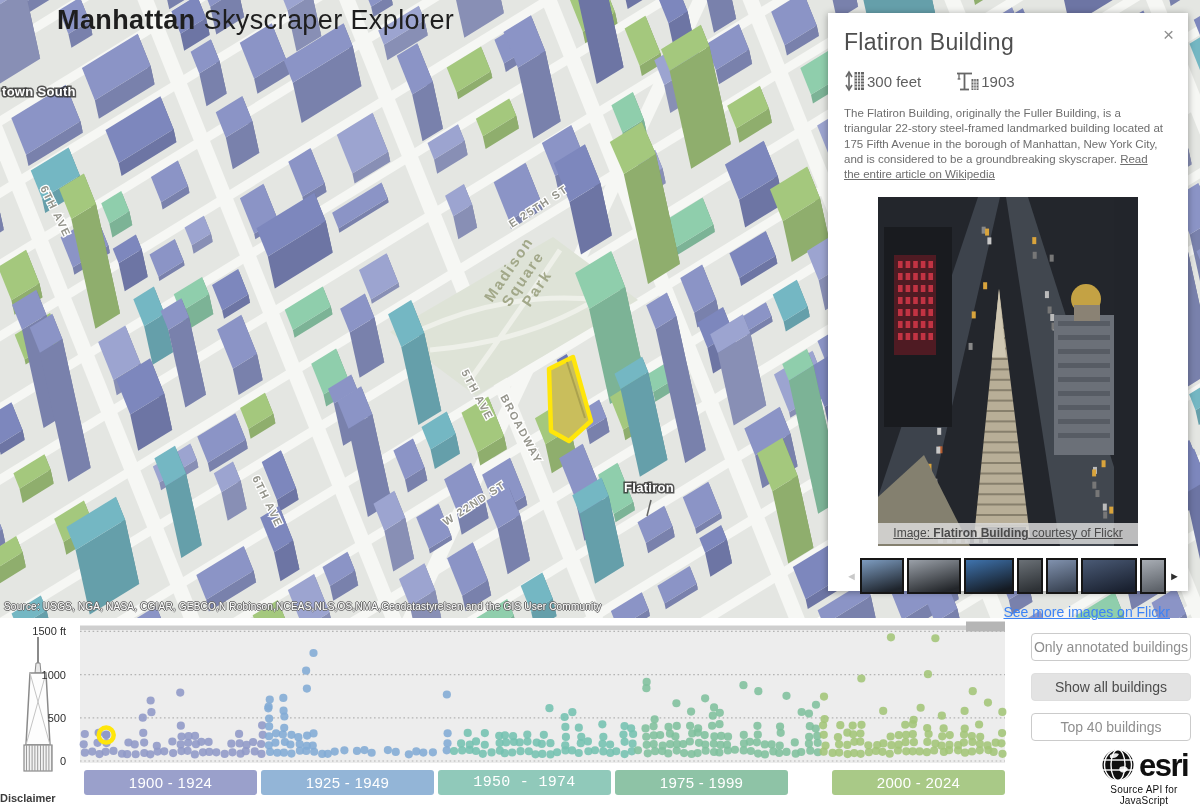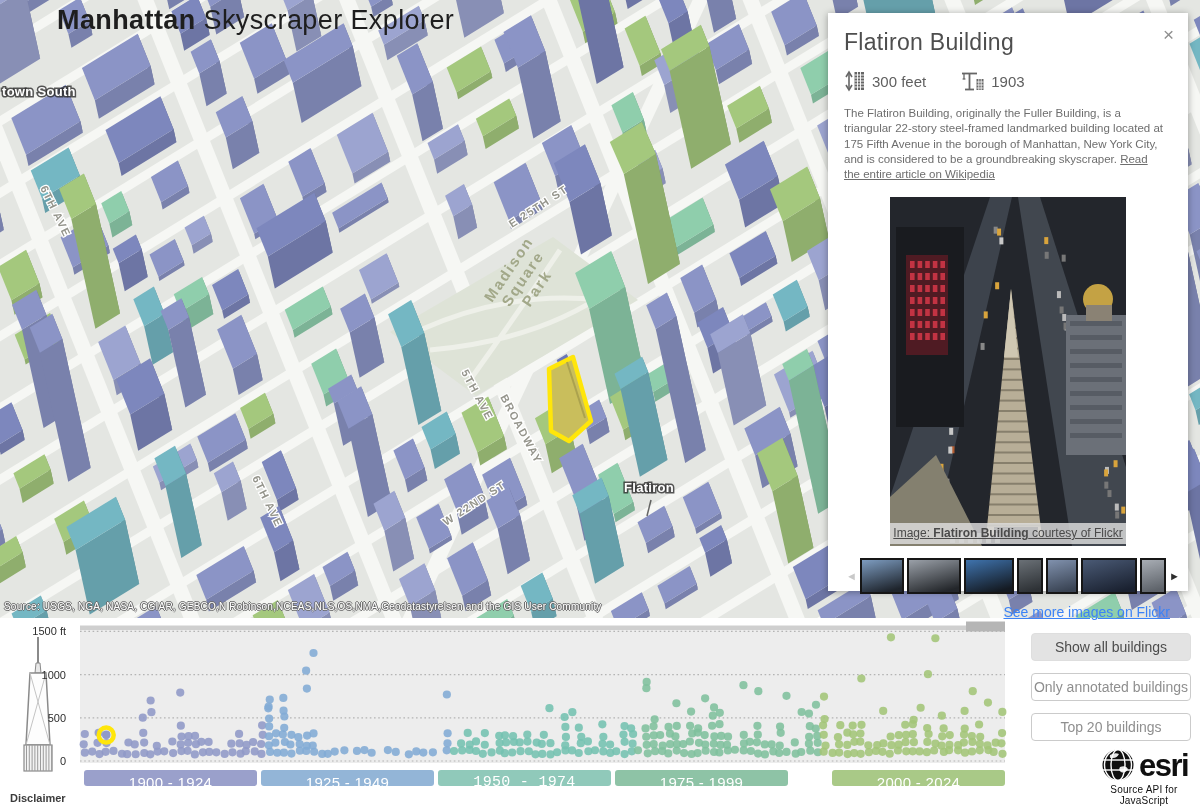--- a/index.html
+++ b/index.html
@@ -16,50 +16,50 @@
     paint-order:stroke;stroke:#ffffff;stroke-width:2.5px;}
   .pl-label{font:700 13px "Liberation Sans",sans-serif;fill:#fff;letter-spacing:.3px;
     paint-order:stroke;stroke:rgba(45,45,45,.8);stroke-width:3px;}
   .park-label{font:700 15px "Liberation Sans",sans-serif;fill:#9fa585;letter-spacing:2px;opacity:.95;}
   
   .panel{position:absolute;left:828px;top:13px;width:360px;height:578px;background:#fff;
     box-shadow:0 1px 7px rgba(0,0,0,.35);box-sizing:border-box;padding:0 16px;}
   .panel-title{font-size:23px;font-weight:300;color:#4e4e4e;margin:16px 0 0;letter-spacing:.3px;}
   .close-btn{position:absolute;top:12px;right:14px;font-size:19px;color:#8f8f8f;cursor:pointer;line-height:1;}
   .stats{display:flex;gap:34px;margin-top:13px;align-items:center;color:#5f5f5f;font-size:15px;}
-  .stat{display:flex;align-items:center;gap:5px;}
+  .stat{display:flex;align-items:center;}
   .desc{margin-top:13px;font-size:11.5px;line-height:1.33;color:#6e6e6e;width:322px;}
   .lnk{text-decoration:underline;color:#6e6e6e;cursor:pointer;}
-  .photo{position:relative;width:236px;height:349px;margin:15px auto 0;background:#22252b;}
+  .photo{position:relative;width:260px;height:349px;margin:15px auto 0;background:#22252b;}
   .photo-caption{position:absolute;left:0;right:0;bottom:2px;height:21px;background:rgba(222,222,222,.82);
     font-size:12px;color:#4a4a4a;text-align:center;line-height:21px;white-space:nowrap;}
   .photo-caption .u{text-decoration:underline;cursor:pointer;}
   .thumbs{display:flex;align-items:center;gap:3px;margin:11px 2px 0;height:38px;}
   .arrow{width:13px;text-align:center;font-size:11px;color:#c9c9c9;cursor:pointer;user-select:none;}
   .arrow.right{color:#2d2d2d;}
   .thumb{height:36px;border:2px solid #161616;box-sizing:border-box;cursor:pointer;flex:0 0 auto;}
   .see-more{text-align:right;margin:9px 2px 0;font-size:14px;color:#787878;}
   
   #chart-svg{position:absolute;left:0;top:618px;cursor:pointer;}
   .yticks{position:absolute;left:0;top:618px;width:76px;height:160px;font-size:11px;color:#2e2e2e;}
   .ytick{position:absolute;right:10px;}
   #silhouette{position:absolute;left:4px;top:633px;}
   .era-row{position:absolute;left:84px;top:770px;width:921px;display:flex;gap:4px;}
-  .era-btn{flex:1;height:16px;line-height:25px;text-align:center;color:#fff;font-size:15px;
+  .era-btn{flex:1;height:25px;line-height:25px;text-align:center;color:#fff;font-size:15px;
     border-radius:3px;cursor:pointer;letter-spacing:.3px;}
   .controls{position:absolute;left:1031px;top:633px;width:160px;}
   .ctl{height:26px;line-height:26px;text-align:center;font-size:14px;border-radius:4px;
     margin-bottom:12px;cursor:pointer;box-sizing:content-box;}
   .ctl.active{background:#e3e3e3;color:#4c4c4c;border:1px solid #dedede;}
   .ctl.inactive{background:#fff;color:#8f8f8f;border:1px solid #cbcbcb;}
   .brand{position:absolute;left:1094px;top:747px;width:100px;text-align:center;cursor:pointer;}
   .brand-row{display:flex;align-items:center;justify-content:center;gap:3px;}
   .brand-name{font-size:31px;font-weight:700;color:#101010;letter-spacing:-1.5px;line-height:1;}
   .brand-sub{font-size:10px;color:#101010;margin-top:1px;letter-spacing:.2px;}
-  .disclaimer{position:absolute;left:10px;top:792px;font-size:11px;font-weight:700;color:#3b3b3b;cursor:pointer;text-align:right;}
+  .disclaimer{position:absolute;left:0;top:792px;font-size:11px;font-weight:700;color:#3b3b3b;cursor:pointer;text-align:right;}
 </style>
 </head>
 <body>
 
 <div class="app">
 
   <div class="map-wrap">
     <svg id="map-svg" width="1200" height="618">
         <rect x="0" y="0" width="1200" height="618" fill="#e4e6e2"></rect>
         <line x1="-1646.096" y1="271.29600000000016" x2="1676.704" y2="-1768.404" stroke="#f6f7f4" stroke-width="9"></line>
@@ -1383,23 +1383,23 @@
 
   <div class="era-row" id="era-row">
     <div class="era-btn" style="background: rgb(154, 160, 203);">1900 - 1924</div>
     <div class="era-btn" style="background: rgb(147, 181, 215);">1925 - 1949</div>
     <div class="era-btn" style="background: rgb(144, 201, 186); font-family: Liberation Mono, monospace;">1950 - 1974</div>
     <div class="era-btn" style="background: rgb(142, 195, 166);">1975 - 1999</div>
     <div class="era-btn" style="background: rgb(169, 201, 135); margin-left: 40px;">2000 - 2024</div>
   </div>
 
   <div class="controls">
+    <div class="ctl inactive">Only annotated buildings</div>
     <div class="ctl active">Show all buildings</div>
-    <div class="ctl inactive">Only annotated buildings</div>
-    <div class="ctl inactive">Top 20 buildings</div>
+    <div class="ctl inactive">Top 40 buildings</div>
   </div>
 
   <div class="brand">
     <div class="brand-row">
       <svg width="36" height="36" viewBox="0 0 36 36">
         <circle cx="18" cy="18" r="15.5" fill="#101010"></circle>
         <g stroke="#fff" stroke-width="1.4" fill="none">
           <ellipse cx="18" cy="18" rx="7" ry="15.5"></ellipse>
           <ellipse cx="18" cy="18" rx="13.5" ry="15.5"></ellipse>
           <line x1="2.5" y1="13" x2="33.5" y2="13"></line>

